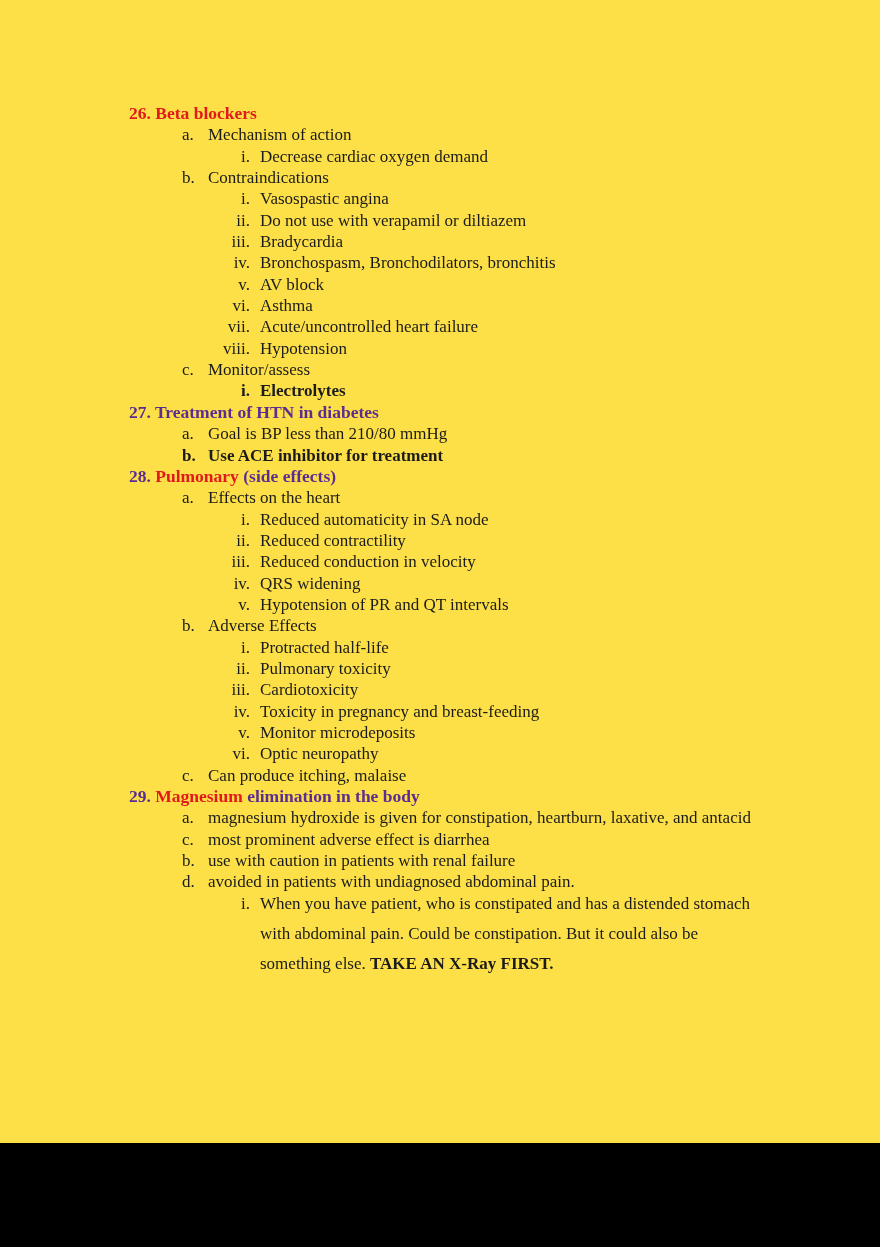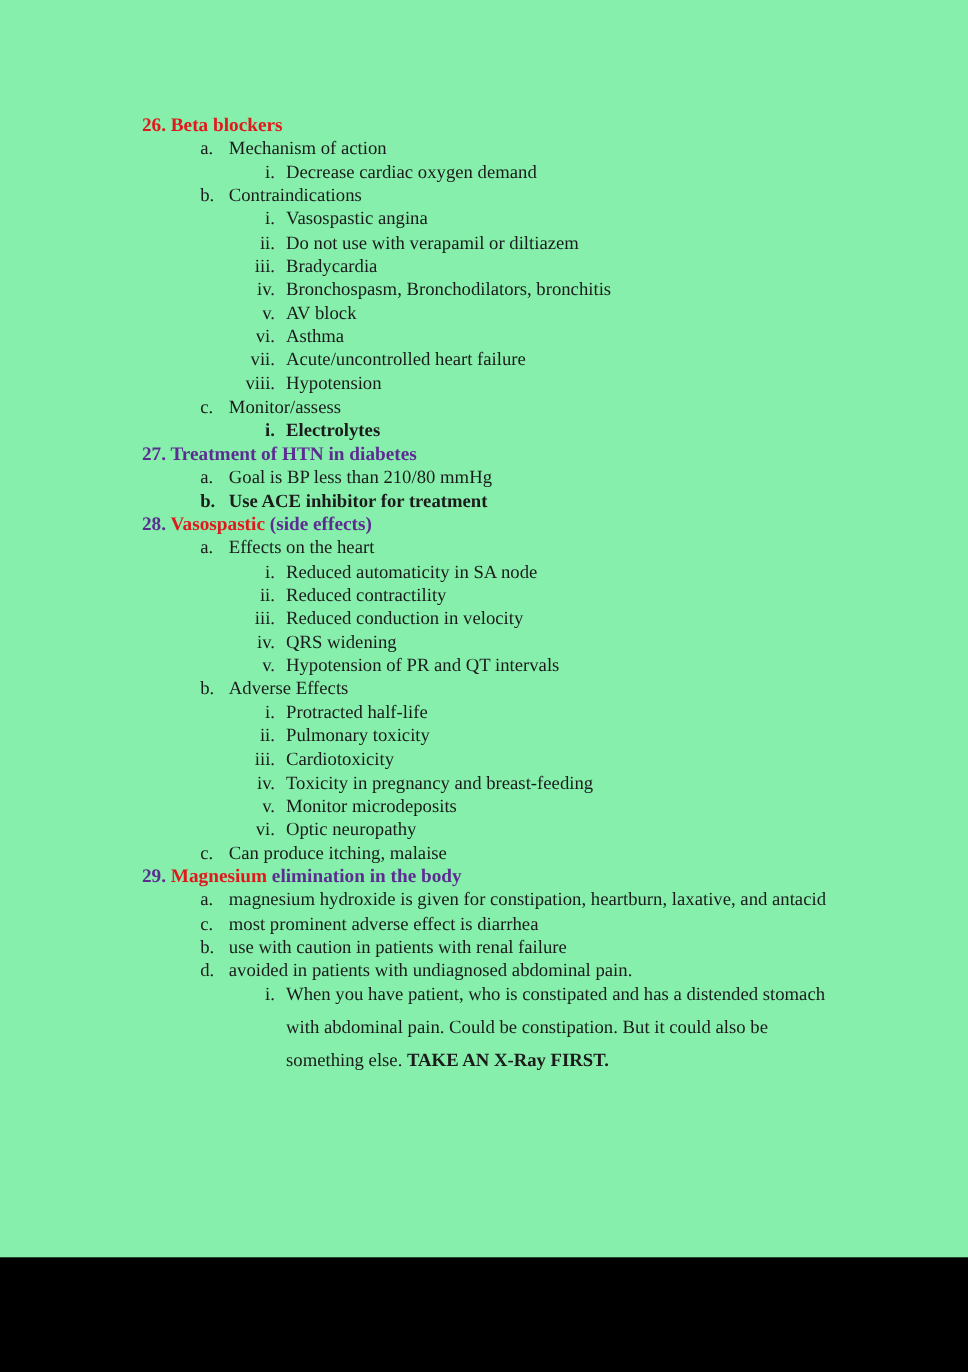--- a/index.html
+++ b/index.html
@@ -11,21 +11,21 @@
     height: 1247px;
     background: #ffffff;
     overflow: hidden;
     position: relative;
     font-family: "Liberation Serif", "DejaVu Serif", serif;
     color: var(--text, #1b1b1b);
   }
   .page {
     position: absolute;
     inset: 0;
-    background: #86efac;
+    background: #fde047;
   }
   .outline {
     position: absolute;
     top: 103px;
     left: 129px;
     width: 720px;
     font-size: 17px;
   }
   .line {
     height: 21.35px;
@@ -93,21 +93,21 @@
       <div class="line roman"><span class="marker marker-roman">iv.</span><span class="text"><span class="seg">Bronchospasm, Bronchodilators, bronchitis</span></span></div>
       <div class="line roman"><span class="marker marker-roman">v.</span><span class="text"><span class="seg">AV block</span></span></div>
       <div class="line roman"><span class="marker marker-roman">vi.</span><span class="text"><span class="seg">Asthma</span></span></div>
       <div class="line roman"><span class="marker marker-roman">vii.</span><span class="text"><span class="seg">Acute/uncontrolled heart failure</span></span></div>
       <div class="line roman"><span class="marker marker-roman">viii.</span><span class="text"><span class="seg">Hypotension</span></span></div>
       <div class="line alpha"><span class="marker marker-alpha">c.</span><span class="text"><span class="seg">Monitor/assess</span></span></div>
       <div class="line roman"><span class="marker marker-roman bold">i.</span><span class="text"><span class="seg bold">Electrolytes</span></span></div>
       <div class="line heading"><span class="text"><span class="seg purple">27. Treatment of HTN in diabetes</span></span></div>
       <div class="line alpha"><span class="marker marker-alpha">a.</span><span class="text"><span class="seg">Goal is BP less than 210/80 mmHg</span></span></div>
       <div class="line alpha"><span class="marker marker-alpha bold">b.</span><span class="text"><span class="seg bold">Use ACE inhibitor for treatment</span></span></div>
-      <div class="line heading"><span class="text"><span class="seg purple">28. </span><span class="seg red">Vasospastic</span><span class="seg purple"> (side effects)</span></span></div>
+      <div class="line heading"><span class="text"><span class="seg purple">28. </span><span class="seg red">Pulmonary</span><span class="seg purple"> (side effects)</span></span></div>
       <div class="line alpha"><span class="marker marker-alpha">a.</span><span class="text"><span class="seg">Effects on the heart</span></span></div>
       <div class="line roman"><span class="marker marker-roman">i.</span><span class="text"><span class="seg">Reduced automaticity in SA node</span></span></div>
       <div class="line roman"><span class="marker marker-roman">ii.</span><span class="text"><span class="seg">Reduced contractility</span></span></div>
       <div class="line roman"><span class="marker marker-roman">iii.</span><span class="text"><span class="seg">Reduced conduction in velocity</span></span></div>
       <div class="line roman"><span class="marker marker-roman">iv.</span><span class="text"><span class="seg">QRS widening</span></span></div>
       <div class="line roman"><span class="marker marker-roman">v.</span><span class="text"><span class="seg">Hypotension of PR and QT intervals</span></span></div>
       <div class="line alpha"><span class="marker marker-alpha">b.</span><span class="text"><span class="seg">Adverse Effects</span></span></div>
       <div class="line roman"><span class="marker marker-roman">i.</span><span class="text"><span class="seg">Protracted half-life</span></span></div>
       <div class="line roman"><span class="marker marker-roman">ii.</span><span class="text"><span class="seg">Pulmonary toxicity</span></span></div>
       <div class="line roman"><span class="marker marker-roman">iii.</span><span class="text"><span class="seg">Cardiotoxicity</span></span></div>

